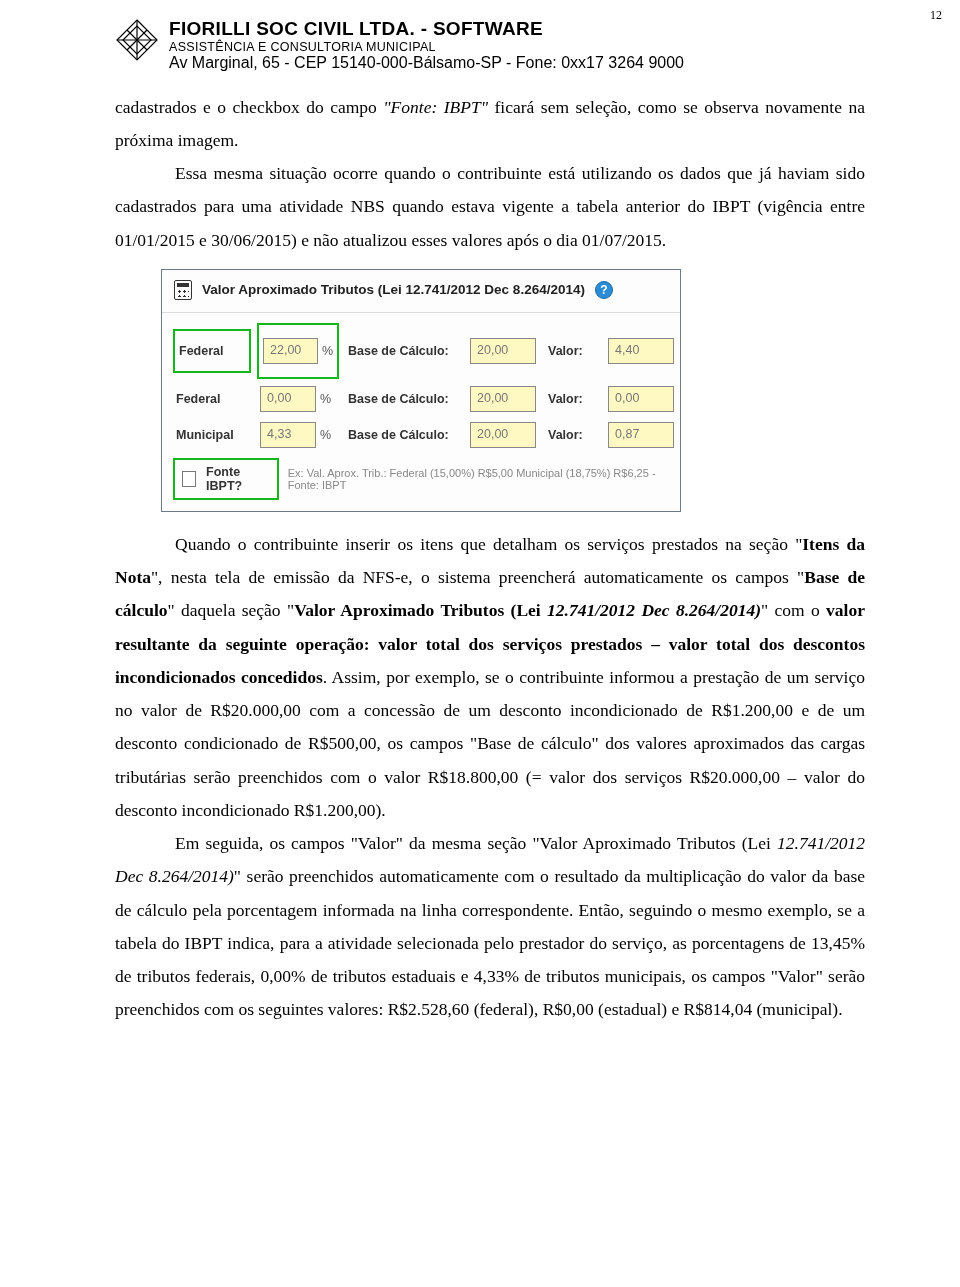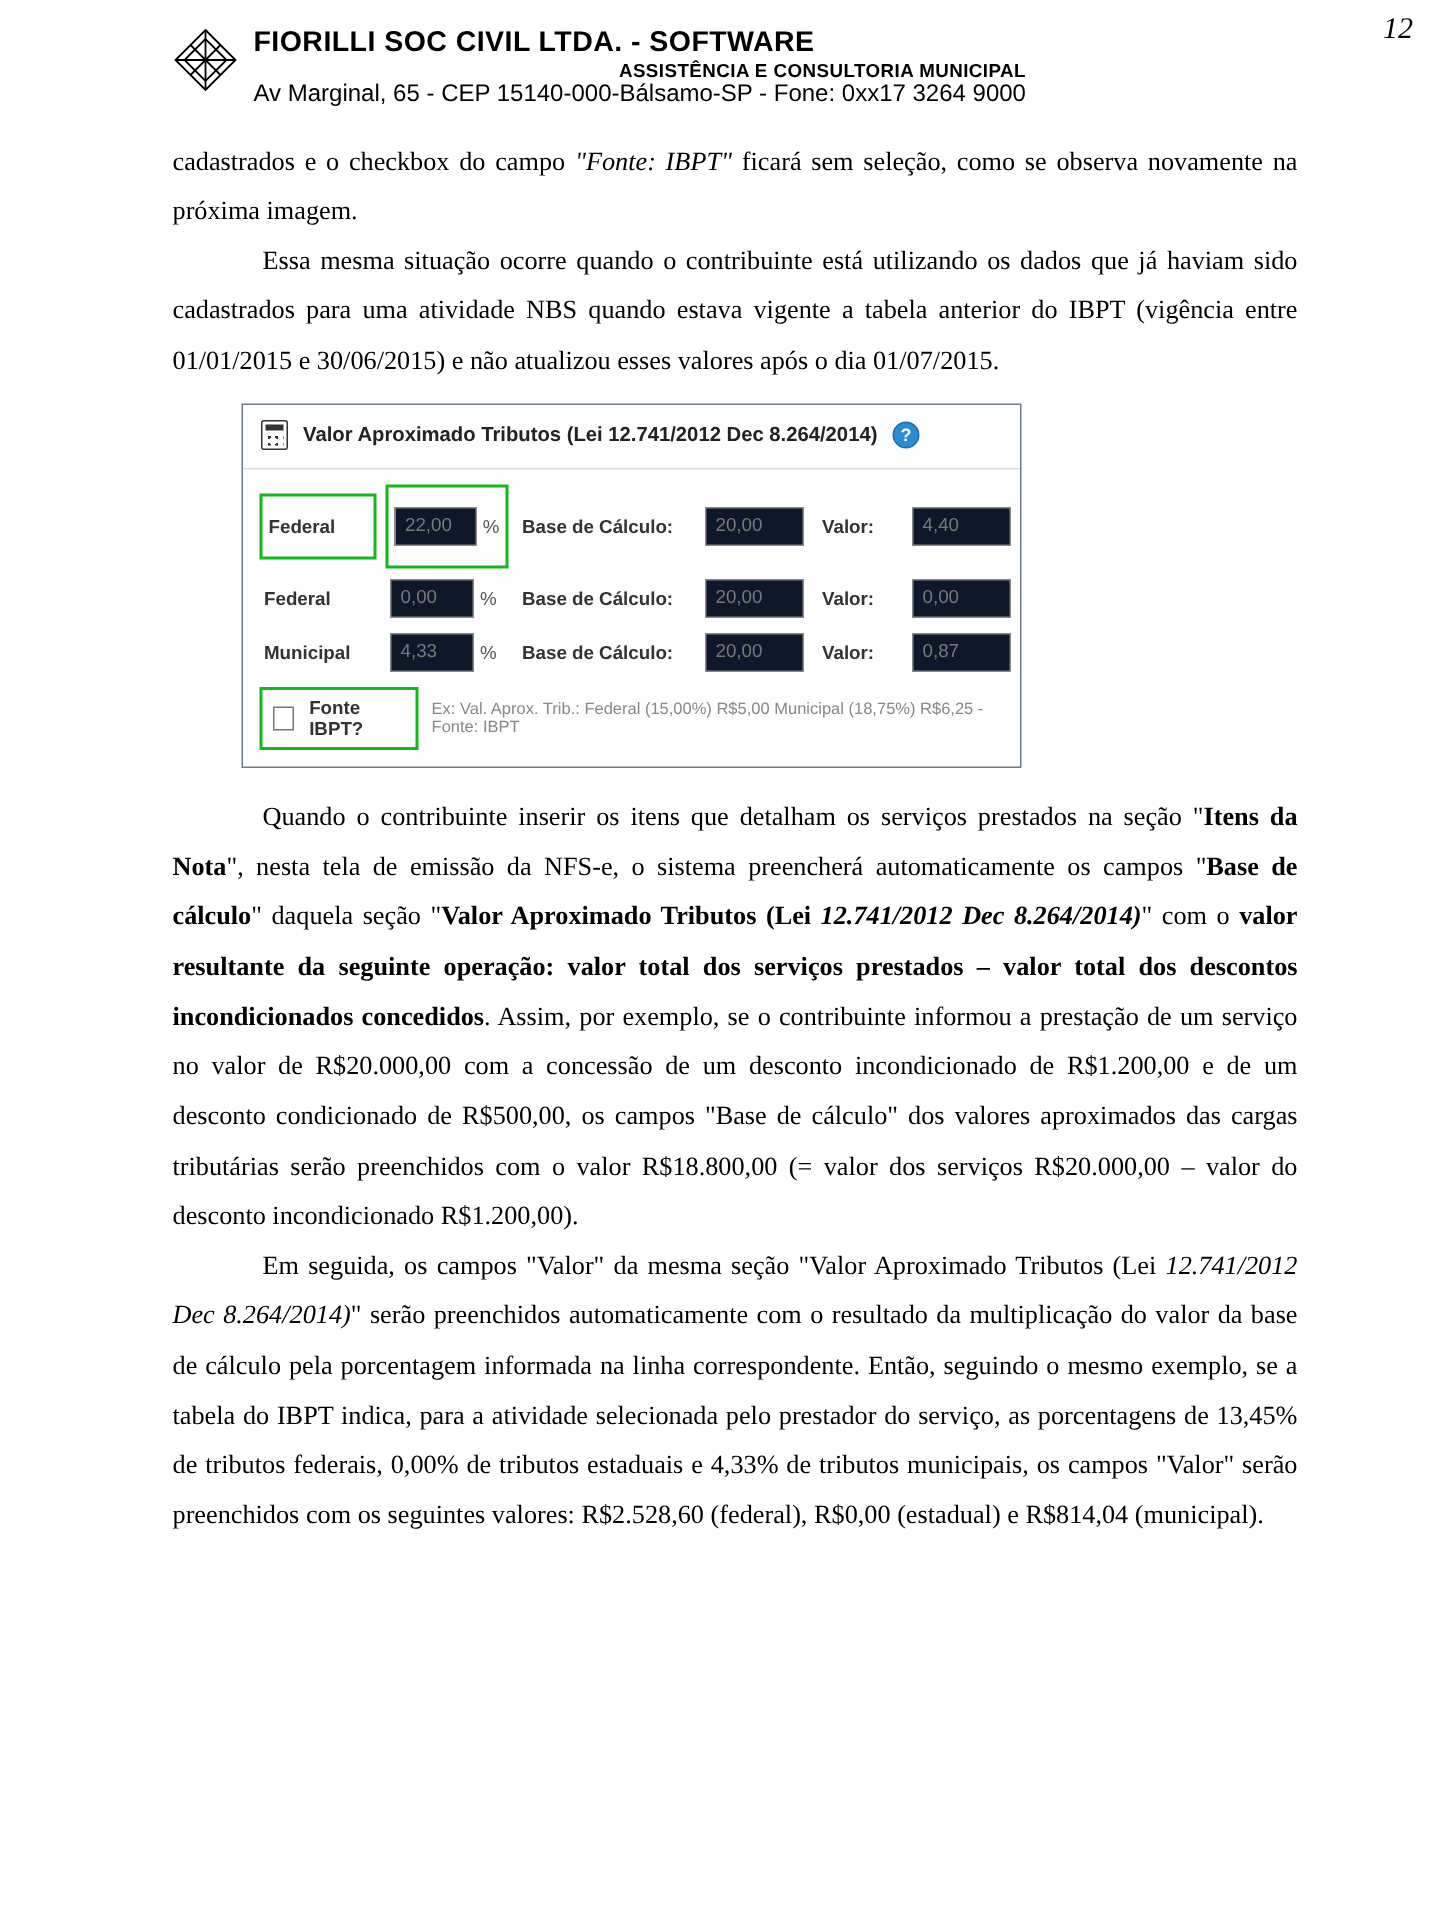--- a/index.html
+++ b/index.html
@@ -11,42 +11,41 @@
     position: relative;
   }
   .page {
     width: 960px;
     padding: 18px 95px 40px 115px;
   }
   .page-number {
     position: absolute;
     top: 8px;
     right: 18px;
-    font-size: 20px;
-    font-style: italic;
+    font-size: 12px;
   }
   
   .letterhead {
     display: flex;
     align-items: flex-start;
     gap: 10px;
     margin-bottom: 18px;
   }
   .logo {
     width: 44px;
     height: 44px;
     flex-shrink: 0;
   }
   .logo svg { width: 44px; height: 44px; }
   .lh-text {
     font-family: Arial, Helvetica, sans-serif;
     line-height: 1.15;
   }
   .lh-line1 { font-weight: bold; font-size: 19px; letter-spacing: 0.3px; }
-  .lh-line2 { font-weight: bold; font-size: 12.5px; letter-spacing: 0.3px; text-align: right; }
+  .lh-line2 { font-weight: normal; font-size: 12.5px; letter-spacing: 0.3px; }
   .lh-line3 { font-weight: normal; font-size: 16px; text-align: center; }
 
   
   .body-text p {
     font-size: 17.5px;
     line-height: 1.9;
     text-align: justify;
     margin-bottom: 0;
   }
   .body-text p.indent { text-indent: 60px; }
@@ -112,21 +111,21 @@
   .fig-row {
     display: grid;
     grid-template-columns: 72px 76px 110px 66px 48px 66px;
     gap: 12px;
     align-items: center;
     padding: 5px 0;
   }
   .fig-row .lbl { font-weight: bold; }
   .fig-input {
     border: 1px solid #888;
-    background: #0f172a;
+    background: #fef9c3;
     padding: 4px 6px;
     font-size: 12.5px;
     color: #777;
     height: 26px;
   }
   .pct { color:#555; font-size:12.5px; }
   .pct-box { display:flex; align-items:center; gap:4px; }
   .hl-green { outline: 2.5px solid #15b81b; outline-offset: 1px; }
   .hl-wrap  { display:inline-flex; align-items:center; padding:12px 3px; }
 

